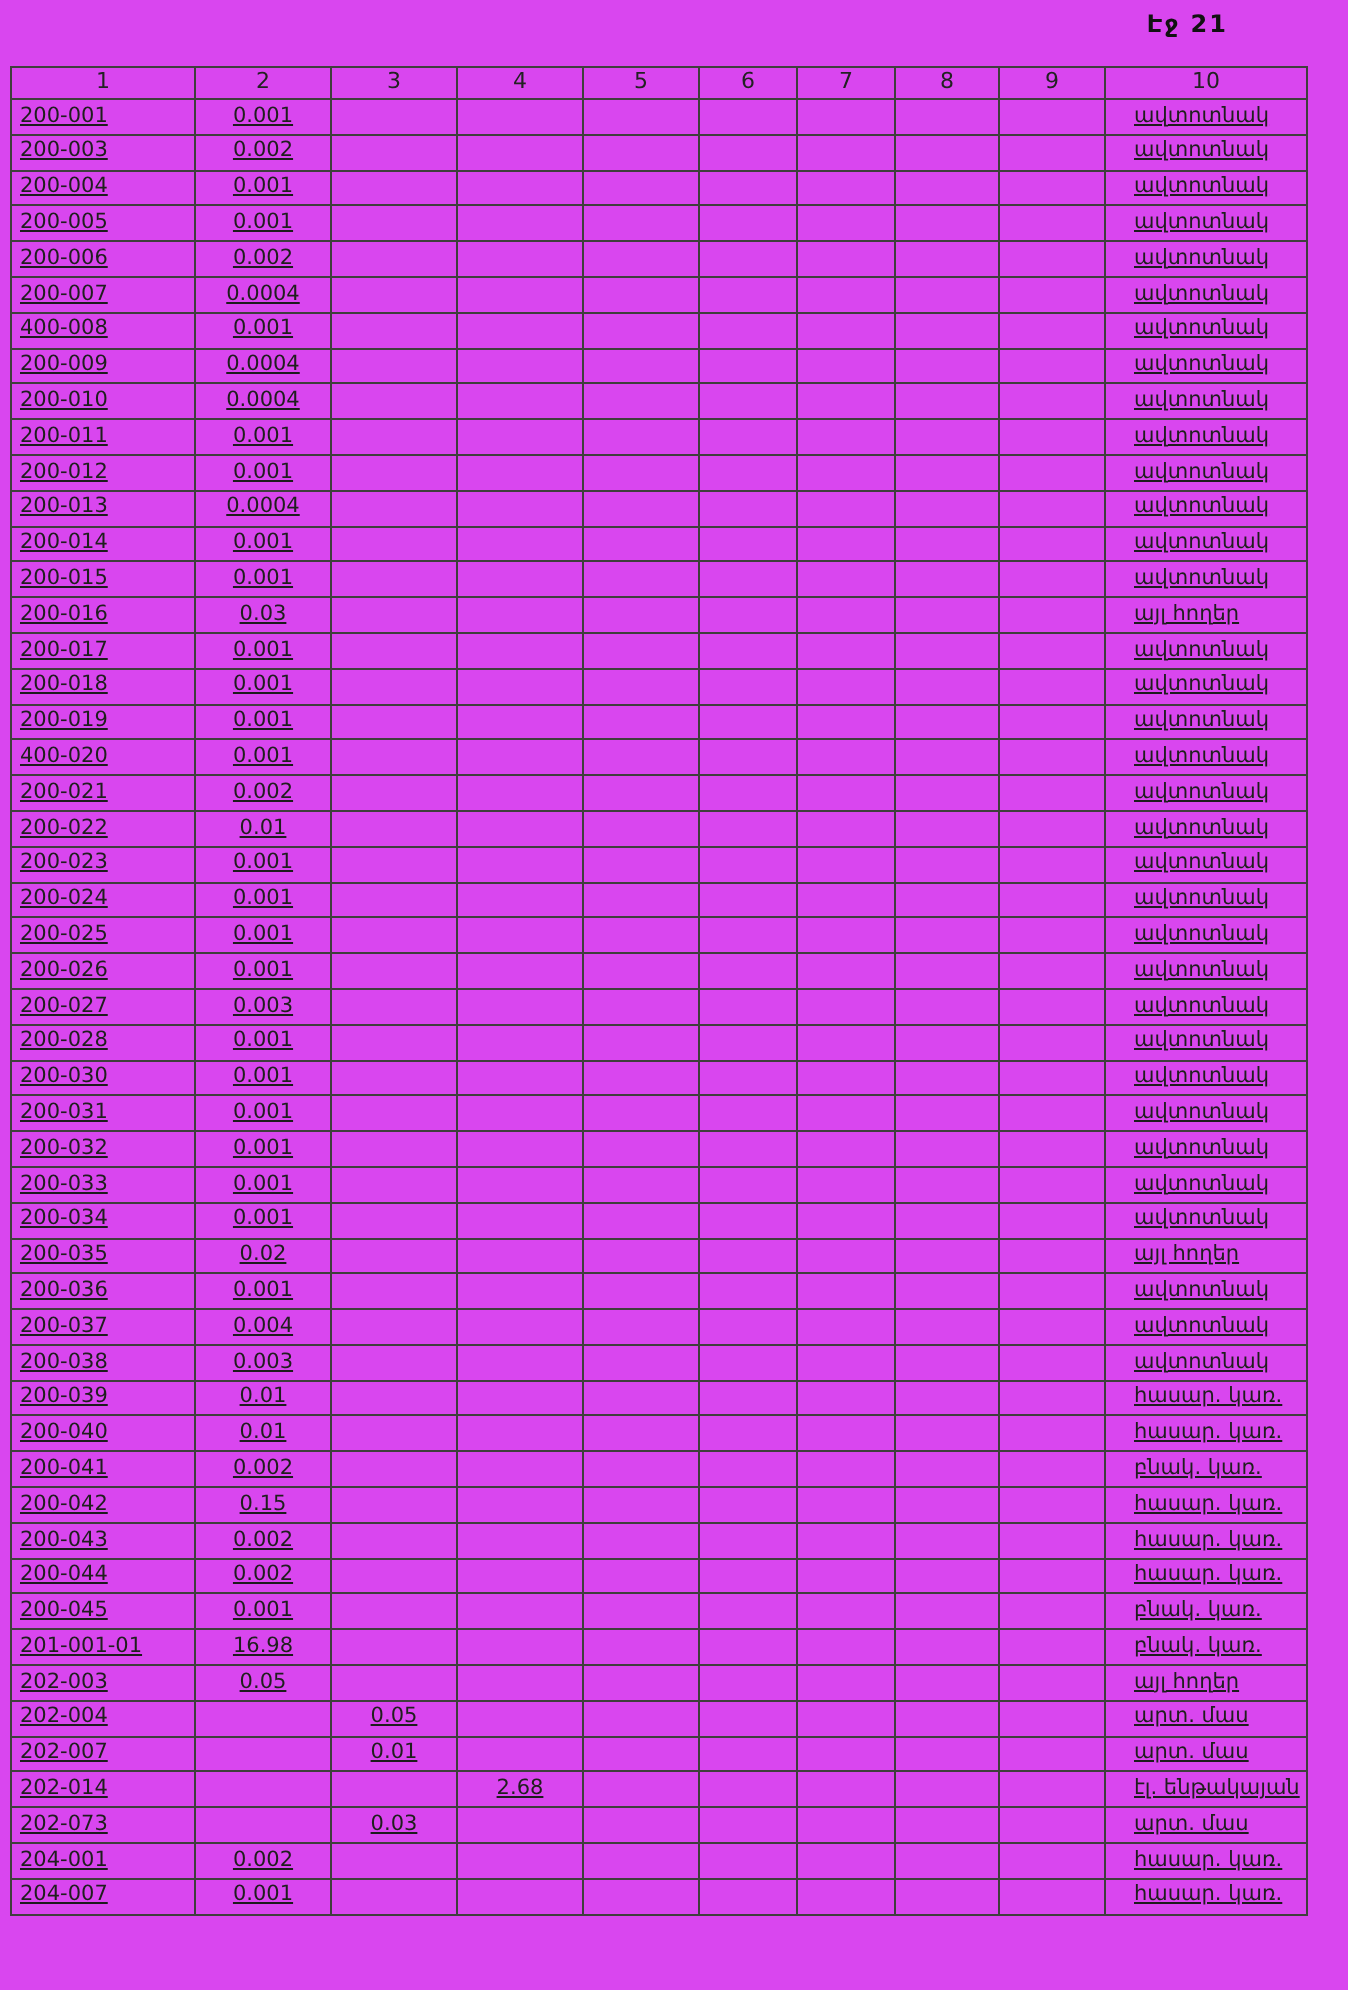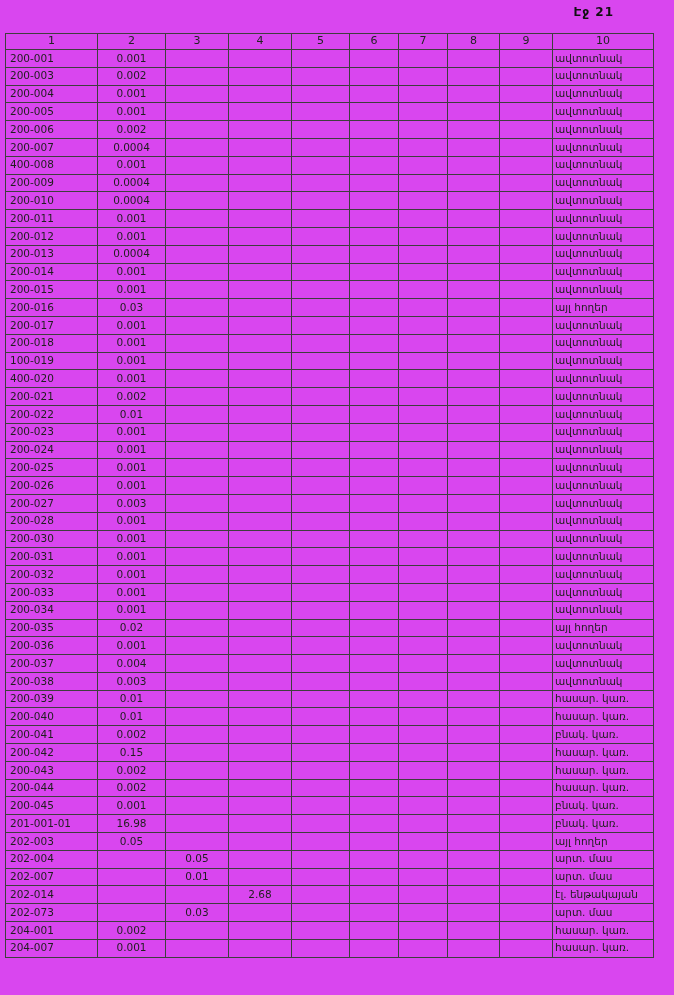--- a/index.html
+++ b/index.html
@@ -40,30 +40,30 @@
   th, td {
     border: 1px solid #3f3f3d;
     padding: 0 2px;
     font-size: 10.5px;
     line-height: 1.1;
     overflow: hidden;
     white-space: nowrap;
     color: #1f1f1d;
   }
   thead tr { height: 16px; }
-  tbody tr { height: 17.8px; }
+  tbody tr { height: 17.8px; text-decoration: underline; }
   th {
     font-weight: normal;
     font-size: 11px;
     text-align: center;
     color: #222;
   }
   td.c1  { text-align: left; padding-left: 4px; }
   td.c2, td.c3, td.c4, td.c5, td.c6, td.c7, td.c8, td.c9 { text-align: center; }
-  td.c10 { text-align: left; padding-left: 2px; }
+  td.c10 { text-align: left; padding-left: 14px; }
 </style>
 </head>
 <body>
 
 <div class="page">
   <div class="page-label">Էջ 21</div>
 
   <div class="table-wrap">
     <table>
       <colgroup>
@@ -291,21 +291,21 @@
             <td class="c3"></td>
             <td class="c4"></td>
             <td class="c5"></td>
             <td class="c6"></td>
             <td class="c7"></td>
             <td class="c8"></td>
             <td class="c9"></td>
             <td class="c10">ավտոտնակ</td>
           </tr>
           <tr>
-            <td class="c1">100-019</td>
+            <td class="c1">200-019</td>
             <td class="c2">0.001</td>
             <td class="c3"></td>
             <td class="c4"></td>
             <td class="c5"></td>
             <td class="c6"></td>
             <td class="c7"></td>
             <td class="c8"></td>
             <td class="c9"></td>
             <td class="c10">ավտոտնակ</td>
           </tr>

